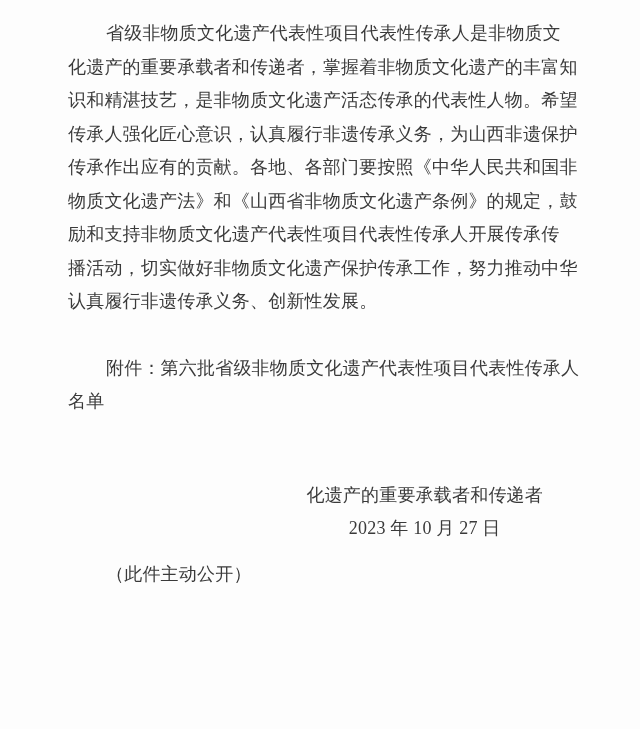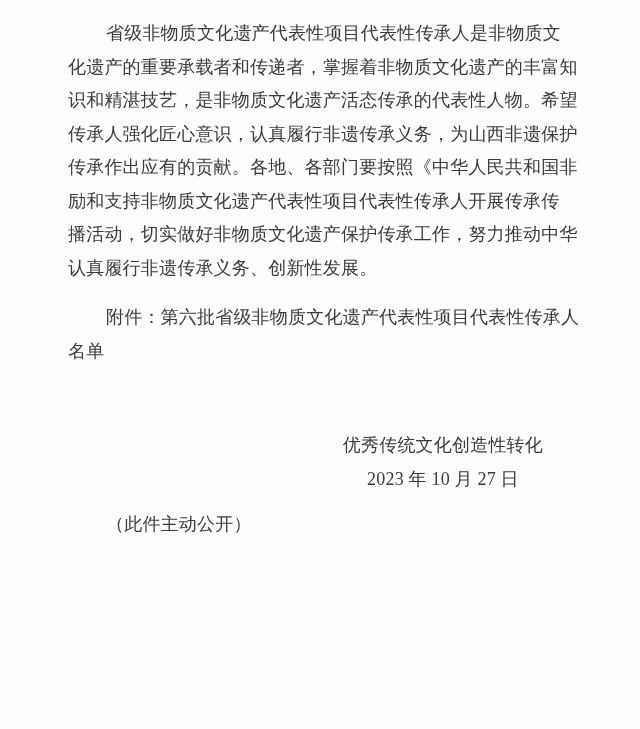--- a/index.html
+++ b/index.html
@@ -21,22 +21,21 @@
     overflow: hidden;
   }
   .line {
     white-space: nowrap;
     letter-spacing: 0.2px;
   }
   .indent {
     text-indent: 38px;
   }
   .attachment {
-    margin-top: 17px;
-    font-family: Liberation Mono, monospace;
+    margin-top: 33px;
   }
   .signature-block {
     margin-top: 60px;
     width: fit-content;
     margin-left: auto;
     margin-right: 31px;
     text-align: center;
   }
   .note {
     margin-top: 12px;
@@ -46,30 +45,31 @@
 <body>
 
 <div class="page">
 
   <div class="para">
     <div class="line indent">省级非物质文化遗产代表性项目代表性传承人是非物质文</div>
     <div class="line">化遗产的重要承载者和传递者，掌握着非物质文化遗产的丰富知</div>
     <div class="line">识和精湛技艺，是非物质文化遗产活态传承的代表性人物。希望</div>
     <div class="line">传承人强化匠心意识，认真履行非遗传承义务，为山西非遗保护</div>
     <div class="line">传承作出应有的贡献。各地、各部门要按照《中华人民共和国非</div>
+    <div class="line">物质文化遗产法》和《山西省非物质文化遗产条例》的规定，鼓</div>
     <div class="line">励和支持非物质文化遗产代表性项目代表性传承人开展传承传</div>
     <div class="line">播活动，切实做好非物质文化遗产保护传承工作，努力推动中华</div>
     <div class="line">认真履行非遗传承义务、创新性发展。</div>
   </div>
 
   <div class="para attachment">
     <div class="line indent">附件：第六批省级非物质文化遗产代表性项目代表性传承人</div>
     <div class="line">名单</div>
   </div>
 
   <div class="signature-block">
-    <div class="line">优秀传统文化创造性转化</div>
+    <div class="line">化遗产的重要承载者和传递者</div>
     <div class="line">2023 年 10 月 27 日</div>
   </div>
 
   <div class="line note indent">（此件主动公开）</div>
 
 </div>
 
 </body></html>

